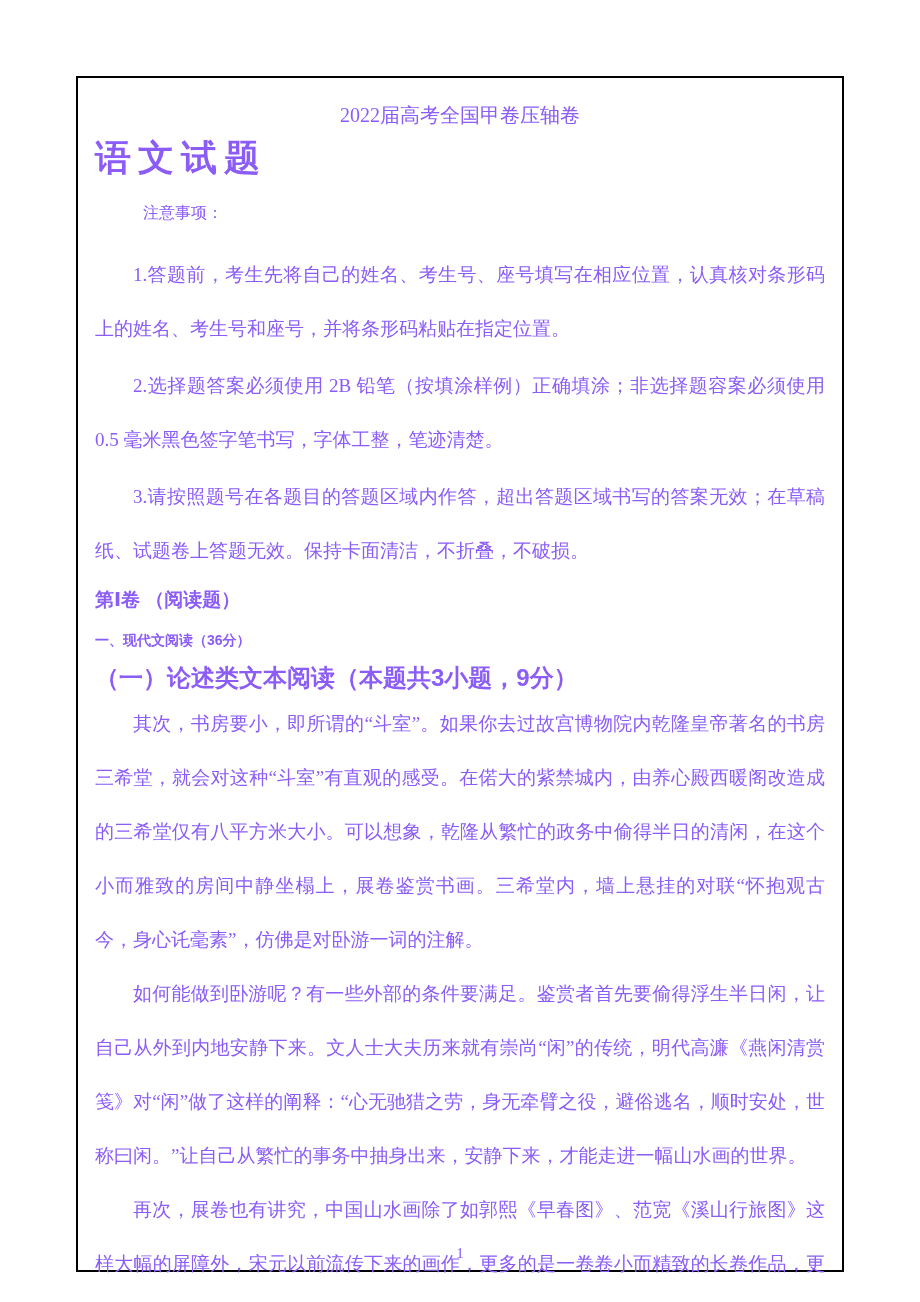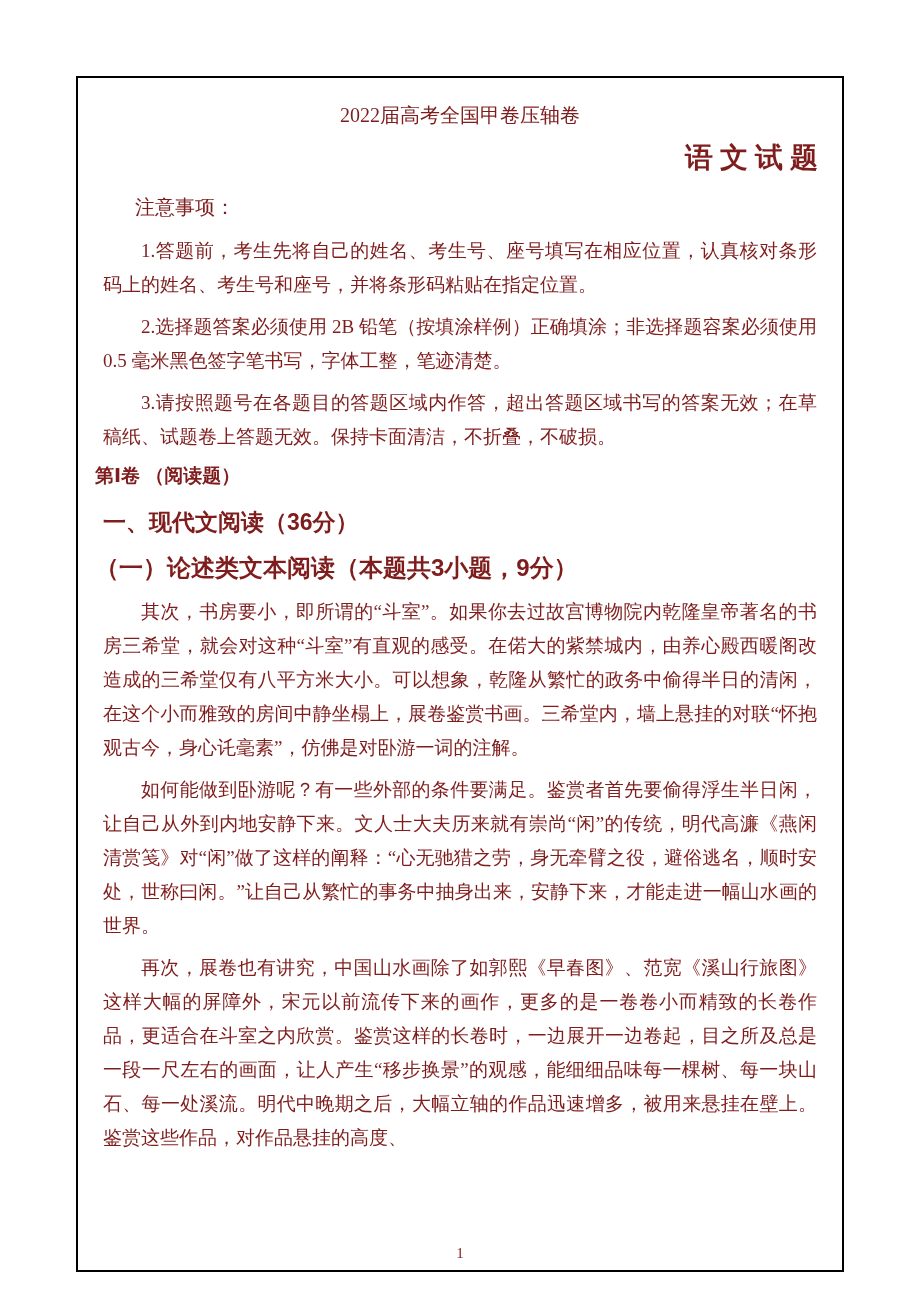--- a/index.html
+++ b/index.html
@@ -5,21 +5,21 @@
   html, body {
     margin: 0;
     padding: 0;
     background: #ffffff;
   }
   .page {
     position: relative;
     width: 848px;
     height: 1302px;
     background: #ffffff;
-    color: #7f1d1d;
+    color: #8b5cf6;
     font-family: "Liberation Serif", "DejaVu Serif", serif;
     overflow: hidden;
   }
   .sheet {
     position: absolute;
     left: 76px;
     top: 76px;
     width: 768px;
     height: 1196px;
     border: 2px solid #000000;
@@ -27,55 +27,55 @@
     padding: 10px 17px 0 17px;
   }
   .doc-title {
     text-align: center;
     font-size: 20px;
     line-height: 30px;
     margin: 12px 0 0 0;
     font-weight: normal;
   }
   .doc-subtitle {
-    text-align: right;
-    font-size: 28px;
+    text-align: left;
+    font-size: 36px;
     line-height: 40px;
     margin: 8px 0 10px 0;
     font-weight: bold;
     letter-spacing: 7px;
   }
   .para {
     font-size: 19px;
-    line-height: 34px;
+    line-height: 54px;
     text-align: justify;
     text-indent: 2em;
-    margin: 8px;
+    margin: 0;
   }
   .notice-heading {
-    font-size: 20px;
+    font-size: 16px;
     line-height: 38px;
     text-indent: 2em;
-    margin: 0;
+    margin: 16px;
   }
   .notice-item {
     margin-bottom: 3px;
   }
   .volume-heading {
     font-size: 19px;
     line-height: 38px;
     font-weight: bold;
     margin: 2px 0;
     font-family: "Liberation Sans", "DejaVu Sans", sans-serif;
   }
   .section-heading {
-    font-size: 23px;
+    font-size: 14px;
     line-height: 38px;
     font-weight: bold;
-    margin: 8px;
+    margin: 0;
     text-indent: 0;
     font-family: "Liberation Sans", "DejaVu Sans", sans-serif;
   }
   .subsection-heading {
     font-size: 24px;
     line-height: 38px;
     font-weight: bold;
     margin: 0;
     text-indent: 0;
     font-family: "Liberation Sans", "DejaVu Sans", sans-serif;

